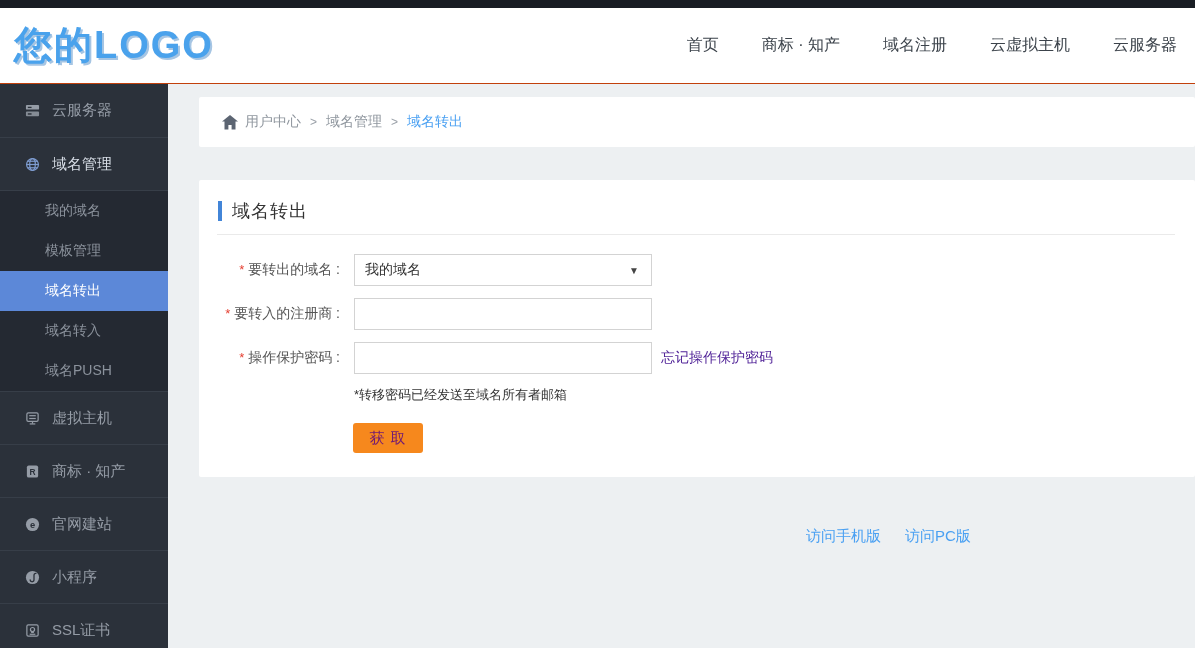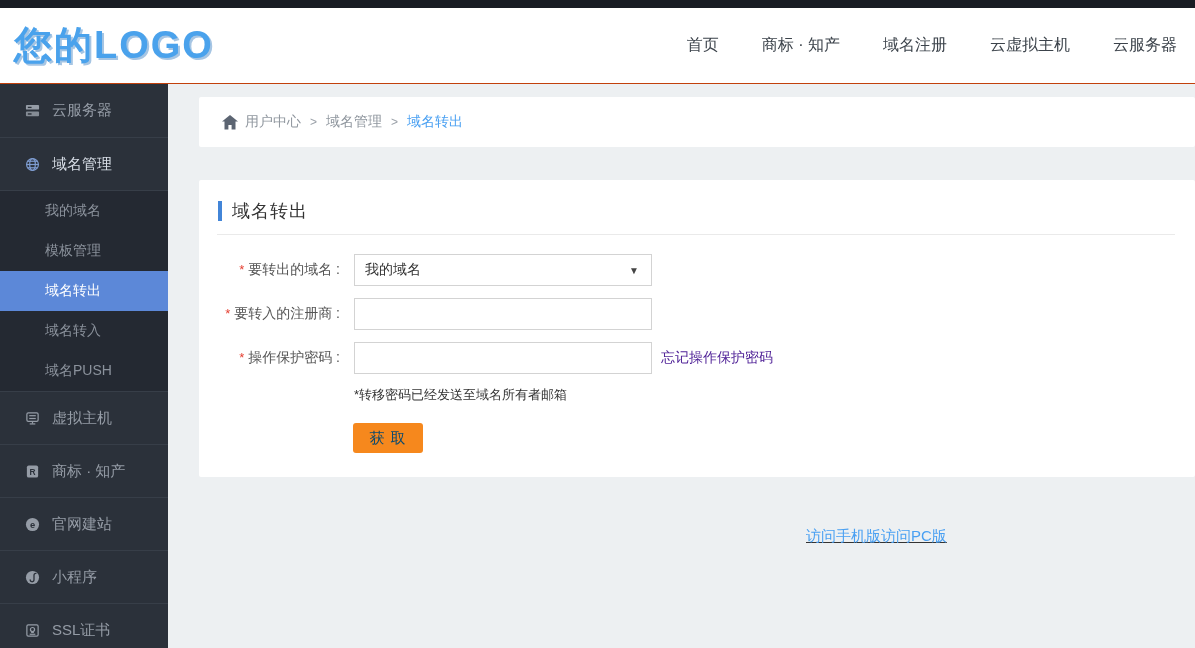--- a/index.html
+++ b/index.html
@@ -82,28 +82,28 @@
   .select-arrow { font-size: 10px; color: #444; }
   .text-input {
     width: 298px; height: 32px; border: 1px solid #d3d3d3; background: #fff;
     padding: 0 10px; font-size: 14px; color: #333; outline: none;
     font-family: "Liberation Sans", "DejaVu Sans", sans-serif;
   }
   .inline-link { margin-left: 9px; font-size: 14px; color: #4c1d95; text-decoration: none; cursor: pointer; }
   .form-note { margin: 11px 0 0 155px; font-size: 13px; color: #333; height: 15px; }
   .submit-btn {
     margin: 22px 0 0 154px; width: 70px; height: 30px;
-    background: #f6881d; color: #0c4a6e; border: none; border-radius: 3px;
+    background: #f6881d; color: #701a75; border: none; border-radius: 3px;
     font-size: 15px; cursor: pointer; letter-spacing: 1px;
     font-family: "Liberation Sans", "DejaVu Sans", sans-serif;
   }
   
   .footer-links {
     position: absolute; top: 527px; left: 806px;
-    display: flex; gap: 0; font-size: 15px; text-decoration: underline;
+    display: flex; gap: 24px; font-size: 15px;
   }
   .footer-links a { color: #4aa0f2; text-decoration: none; cursor: pointer; }
 </style>
 </head>
 <body>
 
 <div class="top-strip"></div>
 
 <div class="header">
   <div class="logo">您的LOGO</div>

